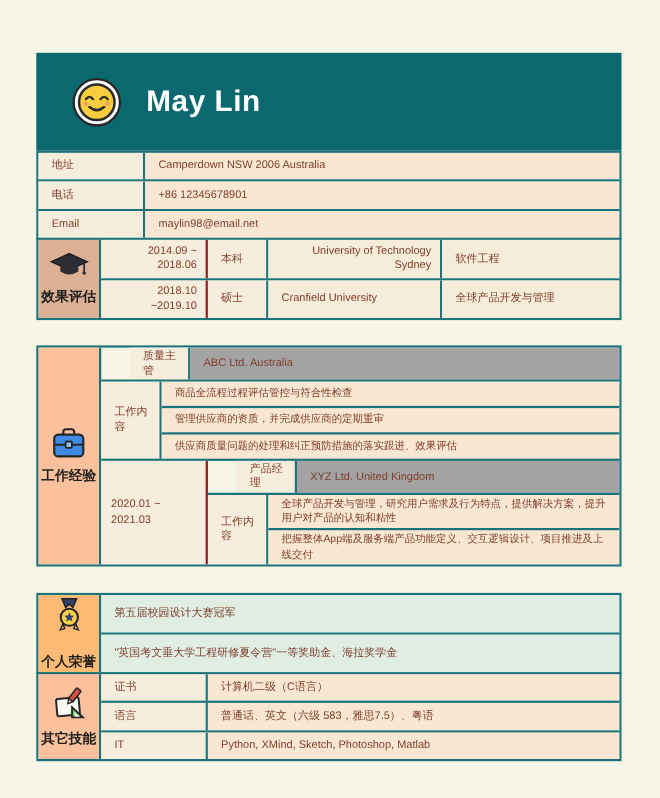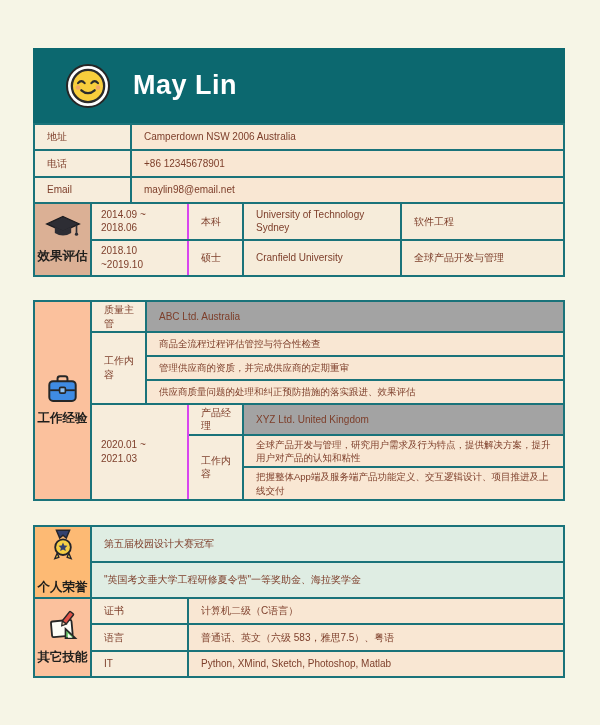--- a/index.html
+++ b/index.html
@@ -6,21 +6,21 @@
   html,body { width: 600px; height: 725px; }
   body {
     background: #f6f5e6;
     font-family: "Liberation Sans", "DejaVu Sans", sans-serif;
     overflow: hidden;
   }
   .card { width: 532px; margin: 48px 35px 0 33px; }
 
   
   .header {
-    height: 75px; background: #0c686f;
+    height: 89px; background: #0c686f;
     display: flex; align-items: center; padding-left: 33px;
   }
   .badge {
     width: 44px; height: 44px; border-radius: 50%;
     background: #ffffff; border: 2px solid #262626;
     display: flex; align-items: center; justify-content: center;
     flex: 0 0 44px;
   }
   .name { margin-left: 23px; color: #ffffff; font-size: 27px; font-weight: 700; letter-spacing: .5px; }
 
@@ -29,52 +29,52 @@
   .side {
     flex: 0 0 57px; border-right: 2px solid #1a737a;
     display: flex; flex-direction: column; align-items: center; justify-content: center; gap: 6px;
   }
   .side.salmon { background: #fbc19d; }
   .side.tan    { background: #dbb095; }
   .side.teal   { background: #fdba74; gap: 17px; }
   .side-label { font-size: 12.5px; font-weight: 700; color: #1e1e1c; white-space: nowrap; }
 
   .body { flex: 1; display: flex; flex-direction: column; }
-  .row  { flex: 1; display: flex; align-items: stretch; }
+  .row  { flex: 1; display: flex; align-items: stretch; text-align: right; }
   .row + .row { border-top: 2px solid #1a737a; }
 
   .cell {
     display: flex; align-items: center; padding: 2px 8px 2px 12px;
     font-size: 10px; color: #7d3e2a; line-height: 1.35;
   }
   .c-label { flex: 0 0 97px; border-right: 2px solid #1a737a; background: #f7eddc; }
   .c-value { flex: 1; background: #f9e7d3; }
 
   
   #sec-personal  { height: 81px; }
   #sec-education { height: 75px; margin-top: -2px; }
   #sec-work      { height: 201px; margin: 23px 0 24px 0; }
   #sec-honors    { height: 74px; }
   #sec-skills    { height: 81px; margin-top: -2px; }
 
   
-  .c-period { flex: 0 0 97px; border-right: 2px solid #d946ef; background: #f7eddc; padding-left: 9px; }
+  .c-period { flex: 0 0 97px; border-right: 2px solid #7f1d1d; background: #f7eddc; padding-left: 9px; }
   .c-degree { flex: 0 0 55px; border-right: 2px solid #1a737a; background: #f7eddc; }
   .c-school { flex: 0 0 158px; border-right: 2px solid #1a737a; background: #f6ecda; }
   .c-major  { flex: 1; background: #f6ecda; }
 
   
   #sec-work .body { flex-direction: column; }
   .job { display: flex; }
   .job + .job { border-top: 2px solid #1a737a; }
   #job-0 { height: 107px; }
   #job-1 { flex: 1; }
   .job .c-period { display: flex; align-items: center; }
   .job-right { flex: 1; display: flex; flex-direction: column; }
-  .job-title-row { display: flex; height: 29px; flex: 0 0 29px; }
+  .job-title-row { display: flex; height: 29px; flex: 0 0 29px; margin-left: 26px; }
   .c-sub { flex: 0 0 55px; border-right: 2px solid #1a737a; background: #f7eddc; }
   .c-content { flex: 1; background: #a3a3a3; padding-left: 12px; }
   .job-duties { flex: 1; display: flex; border-top: 2px solid #1a737a; }
   .duty-col { flex: 1; display: flex; flex-direction: column; }
   .duty { flex: 1; display: flex; align-items: center; padding: 2px 8px 2px 12px; background: #f9e7d3; font-size: 9.5px; color: #7d3e2a; line-height: 1.4; }
   .duty + .duty { border-top: 2px solid #1a737a; }
   .duty.tall { flex: 1.4; }
 
   
   #sec-honors .c-full { flex: 1; background: #dfede3; }

